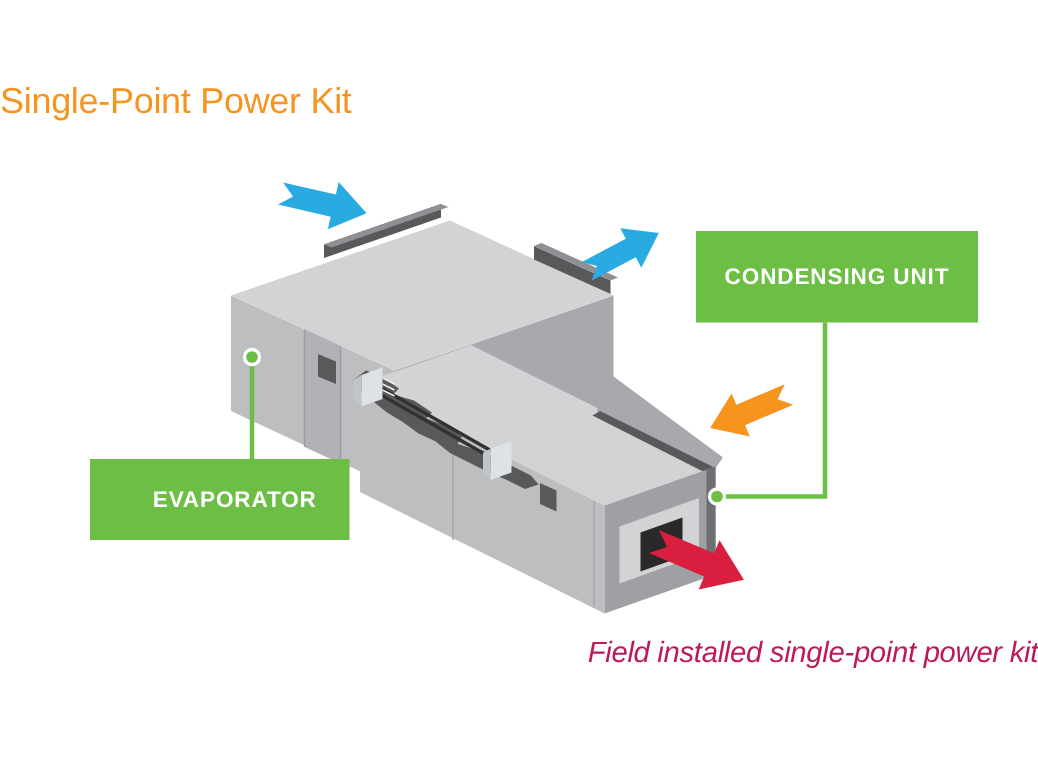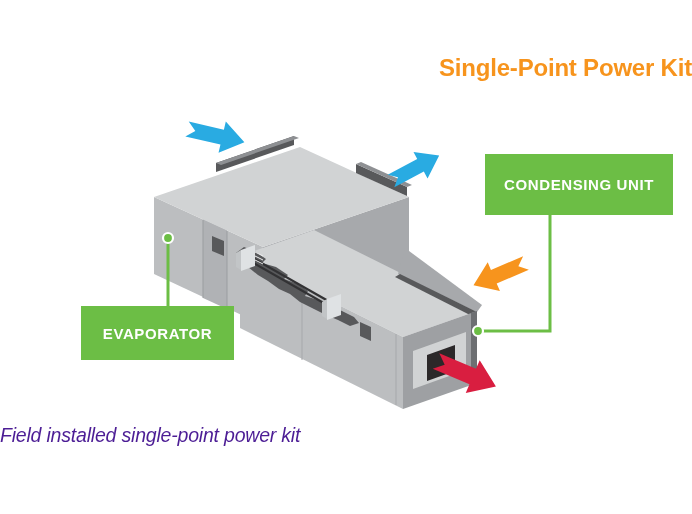--- a/index.html
+++ b/index.html
@@ -1,34 +1,34 @@
 <!DOCTYPE html>
 <html><head>
 <meta charset="utf-8">
 <style>
   html,body{margin:0;padding:0;background:#fff;}
   .stage{
     position:relative;width:692px;height:514px;background:#fff;overflow:hidden;
     font-family:"Liberation Sans",sans-serif;
   }
   .title{
-    position:absolute;left:0;top:54px;width:100%;text-align:right;
-    font-size:24px;font-weight:bold;letter-spacing:-0.2px;color:#F7941D;
+    position:absolute;left:0;top:54px;width:100%;text-align:left;
+    font-size:24px;font-weight:normal;letter-spacing:-0.2px;color:#F7941D;
   }
   .diagram-svg{position:absolute;left:0;top:0;}
   .callout-label{
     position:absolute;background:#6CBE45;color:#FFFFFF;
     display:flex;align-items:center;justify-content:center;
-    font-weight:bold;font-size:15px;letter-spacing:0.6px;text-align:center;margin-left:21px;
+    font-weight:bold;font-size:15px;letter-spacing:0.6px;text-align:center;
   }
   .callout-label.condensing{left:464px;top:154px;width:188px;height:61px;}
-  .callout-label.evaporator{left:60px;top:306px;width:153px;height:54px;}
+  .callout-label.evaporator{left:60px;top:306px;width:153px;height:54px;padding-left:20px;}
   .caption{
-    position:absolute;left:0;top:423px;width:100%;text-align:left;
-    font-style:italic;font-size:19.5px;line-height:25px;color:#4c1d95;letter-spacing:-0.2px;
+    position:absolute;left:0;top:423px;width:100%;text-align:right;
+    font-style:italic;font-size:19.5px;line-height:25px;color:#be185d;letter-spacing:-0.2px;
   }
   
   .f-light{fill:#D1D3D4}
   .f-mid{fill:#BCBEC0}
   .f-mid2{fill:#B0B2B5}
   .f-dark{fill:#A7A9AC}
   .f-dark2{fill:#9EA0A3}
   .f-edge{fill:#6D6F72}
   .f-charcoal{fill:#58595B}
   .f-sliver{fill:#8E9093}

